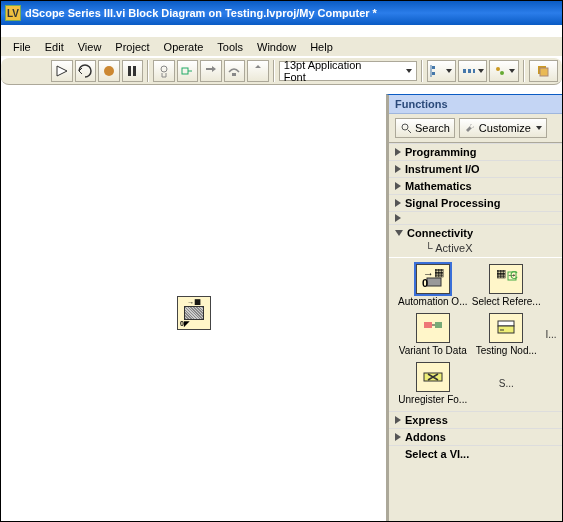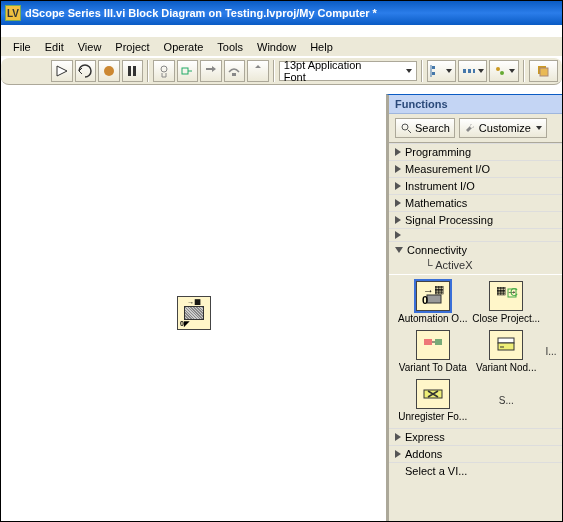--- a/index.html
+++ b/index.html
@@ -16,21 +16,21 @@
   .workarea { position: relative; height: calc(100% - 72px); background: #fff; border-top: 1px solid #fff; margin-top: 8px; }
   .placed-node { position: absolute; left: 176px; top: 202px; width: 34px; height: 34px; border: 1px solid #444; background: #fff6c9; display: flex; flex-direction: column; align-items: center; justify-content: center; }
   .placed-node .inner { width: 20px; height: 14px; background: repeating-linear-gradient(45deg,#888,#888 1px,#ccc 1px,#ccc 2px); border: 1px solid #333; }
   .placed-node .sm { font-size: 7px; font-weight: bold; }
   .palette { position: absolute; right: 0; top: 0; width: 176px; height: 100%; background: #ece9d8; border-left: 3px solid #aca899; display: flex; flex-direction: column; border-top: 1px solid #0a5bc4; }
   .palette-title { background: #c4d5f4; color: #2b4a7a; font-weight: bold; padding: 3px 6px; border-bottom: 1px solid #9fb6dd; }
   .palette-tools { display: flex; gap: 4px; padding: 4px 6px; border-bottom: 1px solid #aca899; background: #ece9d8; }
   .pbtn { height: 20px; border: 1px solid #aca899; background: linear-gradient(#fff,#ece9d8); display: flex; align-items: center; padding: 0 4px; gap: 3px; cursor: pointer; }
   .pbtn svg { width: 12px; height: 12px; }
   .tree { flex: 1; overflow: auto; }
-  .tree-row { display: flex; align-items: center; padding: 2px 6px; gap: 4px; border-top: 1px solid #ddd; cursor: default; }
+  .tree-row { display: flex; align-items: center; padding: 2px 6px; gap: 4px; border-top: 1px solid #ddd; cursor: default; font-weight: bold; }
   .tri { width: 0; height: 0; border-top: 4px solid transparent; border-bottom: 4px solid transparent; border-left: 6px solid #555; }
   .tri.open { border-left: 4px solid transparent; border-right: 4px solid transparent; border-top: 6px solid #555; border-bottom: none; }
   .child-row { padding-left: 36px; font-size: 11px; padding-top: 1px; padding-bottom: 3px; color: #333; }
   .icon-grid { display: grid; grid-template-columns: 1fr 1fr 14px; gap: 2px 2px; padding: 4px 4px 4px 8px; border-top: 1px solid #fff; }
   .grid-item { display: flex; flex-direction: column; align-items: center; gap: 2px; padding: 2px 0; }
   .grid-item.selected .node-icon { outline: 2px solid #3a6fd8; }
   .node-icon { width: 34px; height: 30px; border: 1px solid #444; background: #fff6c9; display: flex; align-items: center; justify-content: center; font-size: 8px; }
   .grid-label { font-size: 10px; max-width: 70px; white-space: nowrap; overflow: hidden; text-overflow: ellipsis; text-align: right; }
   .ddarr { width: 0; height: 0; border-left: 3px solid transparent; border-right: 3px solid transparent; border-top: 4px solid #333; margin-left: 2px; display: inline-block; }
   .icon-grid .half { grid-column: span 1; }
@@ -170,24 +170,20 @@
         <span class="ddarr"></span>
       </div>
     </div>
     <div class="tree">
       <div class="tree-row">
           <span class="tri"></span>
           <span>Programming</span>
         </div>
       <div class="tree-row">
           <span class="tri"></span>
-          <span>Measurement I/O</span>
-        </div>
-      <div class="tree-row">
-          <span class="tri"></span>
           <span>Instrument I/O</span>
         </div>
       <div class="tree-row">
           <span class="tri"></span>
           <span>Mathematics</span>
         </div>
       <div class="tree-row">
           <span class="tri"></span>
           <span>Signal Processing</span>
         </div>
@@ -212,21 +208,21 @@
           <div class="grid-label">Automation O...</div>
         </div>
         <div class="grid-item half">
           <div class="node-icon">
               <svg width="24" height="20" viewBox="0 0 24 20">
                 <text x="2" y="8" font-size="6">▦→</text>
                 <rect x="14" y="3" width="8" height="8" fill="none" stroke="#4a4"></rect>
                 <text x="16" y="10" font-size="7" fill="#4a4">C</text>
               </svg>
             </div>
-          <div class="grid-label">Close Project...</div>
+          <div class="grid-label">Select Refere...</div>
         </div>
         <div class="vdots"></div>
 
         <div class="grid-item half">
           <div class="node-icon">
               <svg width="24" height="20" viewBox="0 0 24 20">
                 <rect x="3" y="4" width="8" height="6" fill="#e77"></rect>
                 <path d="M11 7 L14 7" stroke="#333"></path>
                 <rect x="14" y="4" width="7" height="6" fill="#7a7"></rect>
               </svg>
@@ -234,21 +230,21 @@
           <div class="grid-label">Variant To Data</div>
         </div>
         <div class="grid-item half">
           <div class="node-icon">
               <svg width="24" height="20" viewBox="0 0 24 20">
                 <rect x="4" y="3" width="16" height="5" fill="#fff" stroke="#333"></rect>
                 <rect x="4" y="8" width="16" height="7" fill="#ee7" stroke="#333"></rect>
                 <path d="M6 12 L10 12" stroke="#333"></path>
               </svg>
             </div>
-          <div class="grid-label">Variant Nod...</div>
+          <div class="grid-label">Testing Nod...</div>
         </div>
         <div class="vdots">I...</div>
 
         <div class="grid-item half">
           <div class="node-icon">
               <svg width="24" height="20" viewBox="0 0 24 20">
                 <rect x="3" y="6" width="18" height="8" fill="#ee7" stroke="#333"></rect>
                 <path d="M7 7 L17 13 M17 7 L7 13" stroke="#333" stroke-width="1.5"></path>
               </svg>
             </div>

